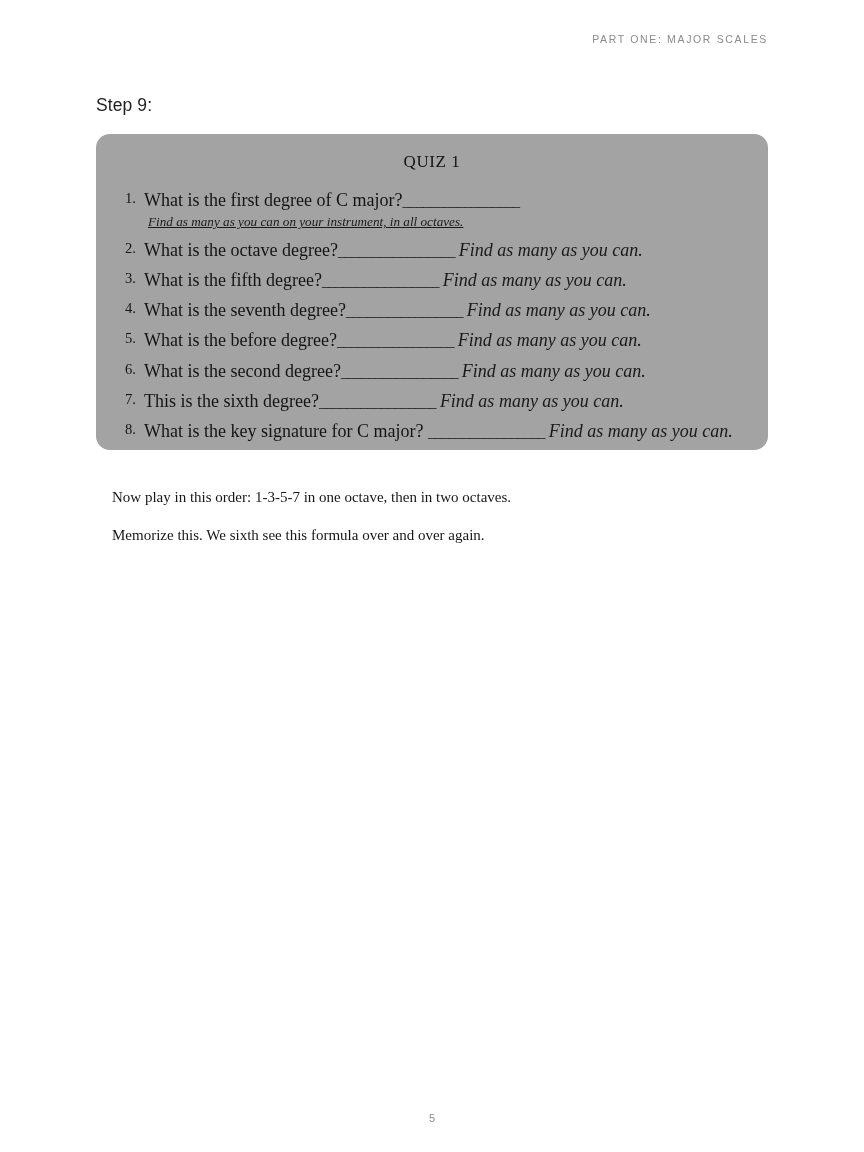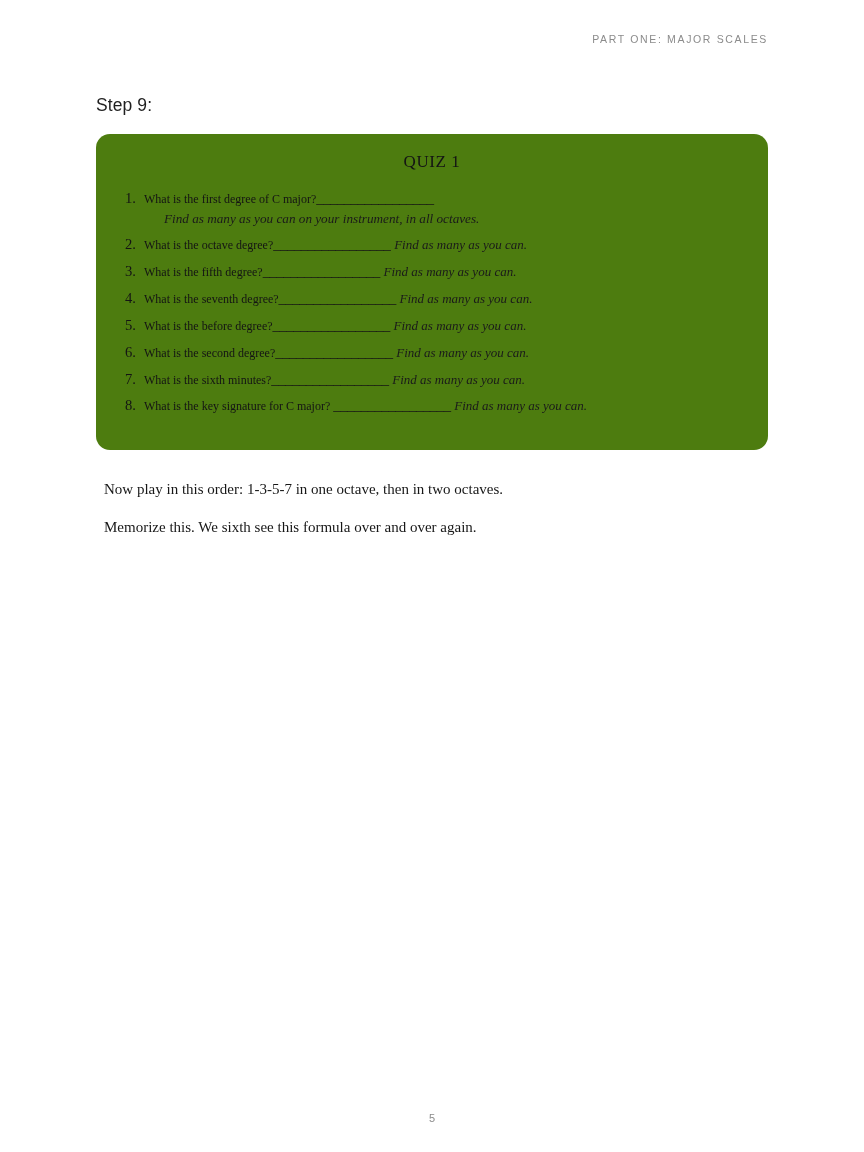--- a/index.html
+++ b/index.html
@@ -49,21 +49,21 @@
   #step9-heading { top: 95px; }
   #step10-heading { top: 635px; }
 
   
   .quiz-card {
     position: absolute;
     left: 96px;
     top: 134px;
     width: 672px;
     height: 316px;
-    background: #4d7c0f;
+    background: #a3a3a3;
     border-radius: 14px;
     box-sizing: border-box;
   }
   .quiz-title {
     position: absolute;
     top: 18px;
     left: 0;
     right: 0;
     text-align: center;
     font-family: "Liberation Serif", serif;
@@ -91,50 +91,51 @@
   }
   .quiz-item:last-child { margin-bottom: 0; }
   .item-num {
     position: absolute;
     left: 0;
     top: 0;
     width: 18px;
     text-align: right;
     font-size: 14.6px;
   }
-  .q-text { font-size: 12px; }
+  .q-text { font-size: 18px; }
   .blank {
     font-size: 14.6px;
     letter-spacing: -0.4px;
   }
   .note {
     font-style: italic;
-    font-size: 13px;
+    font-size: 18px;
     color: #1a1a1a;
   }
   .subnote {
     display: block;
     margin-top: 6px;
-    margin-left: 20px;
+    margin-left: 4px;
     font-style: italic;
     font-size: 13.2px;
     color: #1a1a1a;
     white-space: nowrap;
+    text-decoration: underline;
   }
 
   
   .body-para {
     position: absolute;
     left: 96px;
     width: 672px;
     font-size: 15px;
     line-height: 25.5px;
     color: #171717;
     text-align: left;
-    margin: 8px;
+    margin: 16px;
   }
   #para-1 { top: 469px; }
   #para-2 { top: 507px; }
   #para-3 { top: 544px; text-align: justify; }
 
   
   .page-number {
     position: absolute;
     top: 1112px;
     left: 0;
@@ -156,21 +157,21 @@
 
   <div class="quiz-card">
     <div class="quiz-title">QUIZ 1</div>
     <ul class="quiz-list" id="quiz-list">
         <li class="quiz-item"><span class="item-num">1.</span><span class="q-text">What is the first degree of C major?</span><span class="blank">_________________</span><span class="subnote">Find as many as you can on your instrument, in all octaves.</span></li>
         <li class="quiz-item"><span class="item-num">2.</span><span class="q-text">What is the octave degree?</span><span class="blank">_________________</span> <span class="note">Find as many as you can.</span></li>
         <li class="quiz-item"><span class="item-num">3.</span><span class="q-text">What is the fifth degree?</span><span class="blank">_________________</span> <span class="note">Find as many as you can.</span></li>
         <li class="quiz-item"><span class="item-num">4.</span><span class="q-text">What is the seventh degree?</span><span class="blank">_________________</span> <span class="note">Find as many as you can.</span></li>
         <li class="quiz-item"><span class="item-num">5.</span><span class="q-text">What is the before degree?</span><span class="blank">_________________</span> <span class="note">Find as many as you can.</span></li>
         <li class="quiz-item"><span class="item-num">6.</span><span class="q-text">What is the second degree?</span><span class="blank">_________________</span> <span class="note">Find as many as you can.</span></li>
-        <li class="quiz-item"><span class="item-num">7.</span><span class="q-text">What is the sixth minutes?</span><span class="blank">_________________</span> <span class="note">Find as many as you can.</span></li>
+        <li class="quiz-item"><span class="item-num">7.</span><span class="q-text">This is the sixth degree?</span><span class="blank">_________________</span> <span class="note">Find as many as you can.</span></li>
         <li class="quiz-item"><span class="item-num">8.</span><span class="q-text">What is the key signature for C major? </span><span class="blank">_________________</span> <span class="note"> Find as many as you can.</span></li>
       </ul>
   </div>
 
   <p class="body-para" id="para-1">Now play in this order: 1-3-5-7 in one octave, then in two octaves.</p>
 
   <p class="body-para" id="para-2">Memorize this. We sixth see this formula over and over again.</p>
 
 
 

